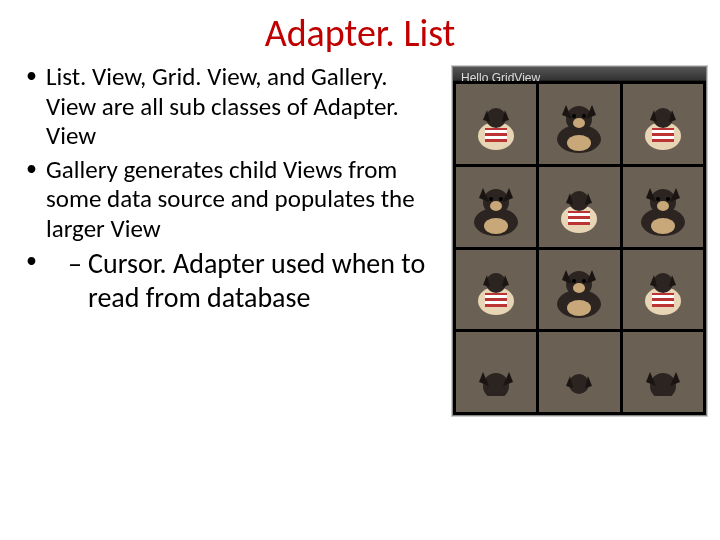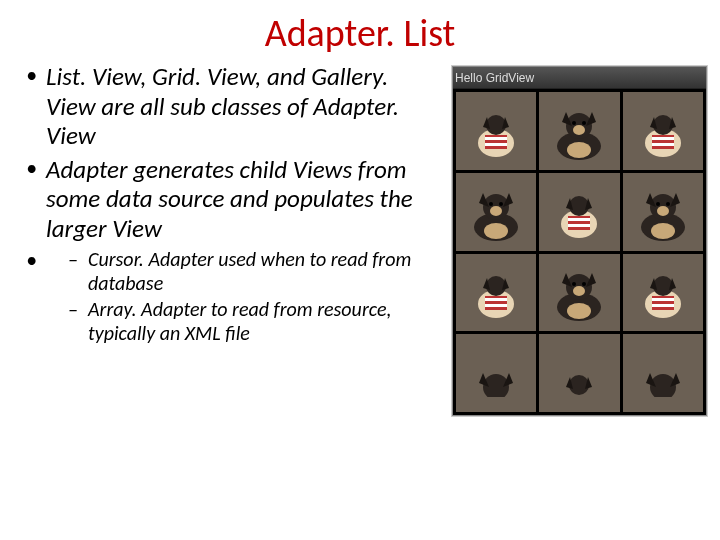--- a/index.html
+++ b/index.html
@@ -21,21 +21,20 @@
     font-weight: 400;
   }
   .content {
     display: flex;
     flex-direction: row;
     padding: 0 8px 0 22px;
   }
   .text-col {
     flex: 1 1 auto;
     padding-right: 16px;
-    font-style: italic;
   }
   .img-col {
     flex: 0 0 260px;
     padding-top: 4px;
   }
   ul.main {
     list-style: none;
     font-size: 25px;
     line-height: 1.18;
   }
@@ -47,21 +46,21 @@
   ul.main > li::before {
     content: "•";
     position: absolute;
     left: 4px;
     top: 0;
     font-size: 22px;
     line-height: 1.3;
   }
   ul.sub {
     list-style: none;
-    font-size: 20px;
+    font-size: 28px;
     line-height: 1.2;
     margin-top: 2px;
   }
   ul.sub > li {
     position: relative;
     padding-left: 42px;
     margin-bottom: 2px;
   }
   ul.sub > li::before {
     content: "–";
@@ -73,26 +72,26 @@
   .phone {
     width: 255px;
     height: 350px;
     background: #2a2a2a;
     border: 1px solid #888;
     box-shadow: 0 0 0 1px #ccc;
     display: flex;
     flex-direction: column;
   }
   .phone-header {
-    height: 22px;
+    height: 14px;
     background: linear-gradient(#555, #333);
     color: #ddd;
     font-size: 12px;
     font-family: Arial, sans-serif;
-    padding: 4px 2px;
+    padding: 4px 8px;
     border-bottom: 1px solid #222;
   }
   .grid {
     flex: 1;
     background: #000;
     display: grid;
     grid-template-columns: repeat(3, 1fr);
     grid-template-rows: repeat(4, 1fr);
     gap: 3px;
     padding: 3px;
@@ -114,25 +113,24 @@
 </head>
 <body>
 
 <h1 class="title">Adapter. List</h1>
 
 <div class="content">
 
   <div class="text-col">
     <ul class="main">
       <li>List. View, Grid. View, and Gallery. View are all sub classes of Adapter. View</li>
-      <li>Adapter generates child Views from some data source and populates the larger View</li>
+      <li>Gallery generates child Views from some data source and populates the larger View</li>
       <li>
         <ul class="sub">
           <li>Cursor. Adapter used when to read from database</li>
-          <li>Array. Adapter to read from resource, typically an XML file</li>
         </ul>
       </li>
     </ul>
   </div>
 
   <div class="img-col">
     <div class="phone">
       <div class="phone-header">Hello GridView</div>
       <div class="grid">
 

